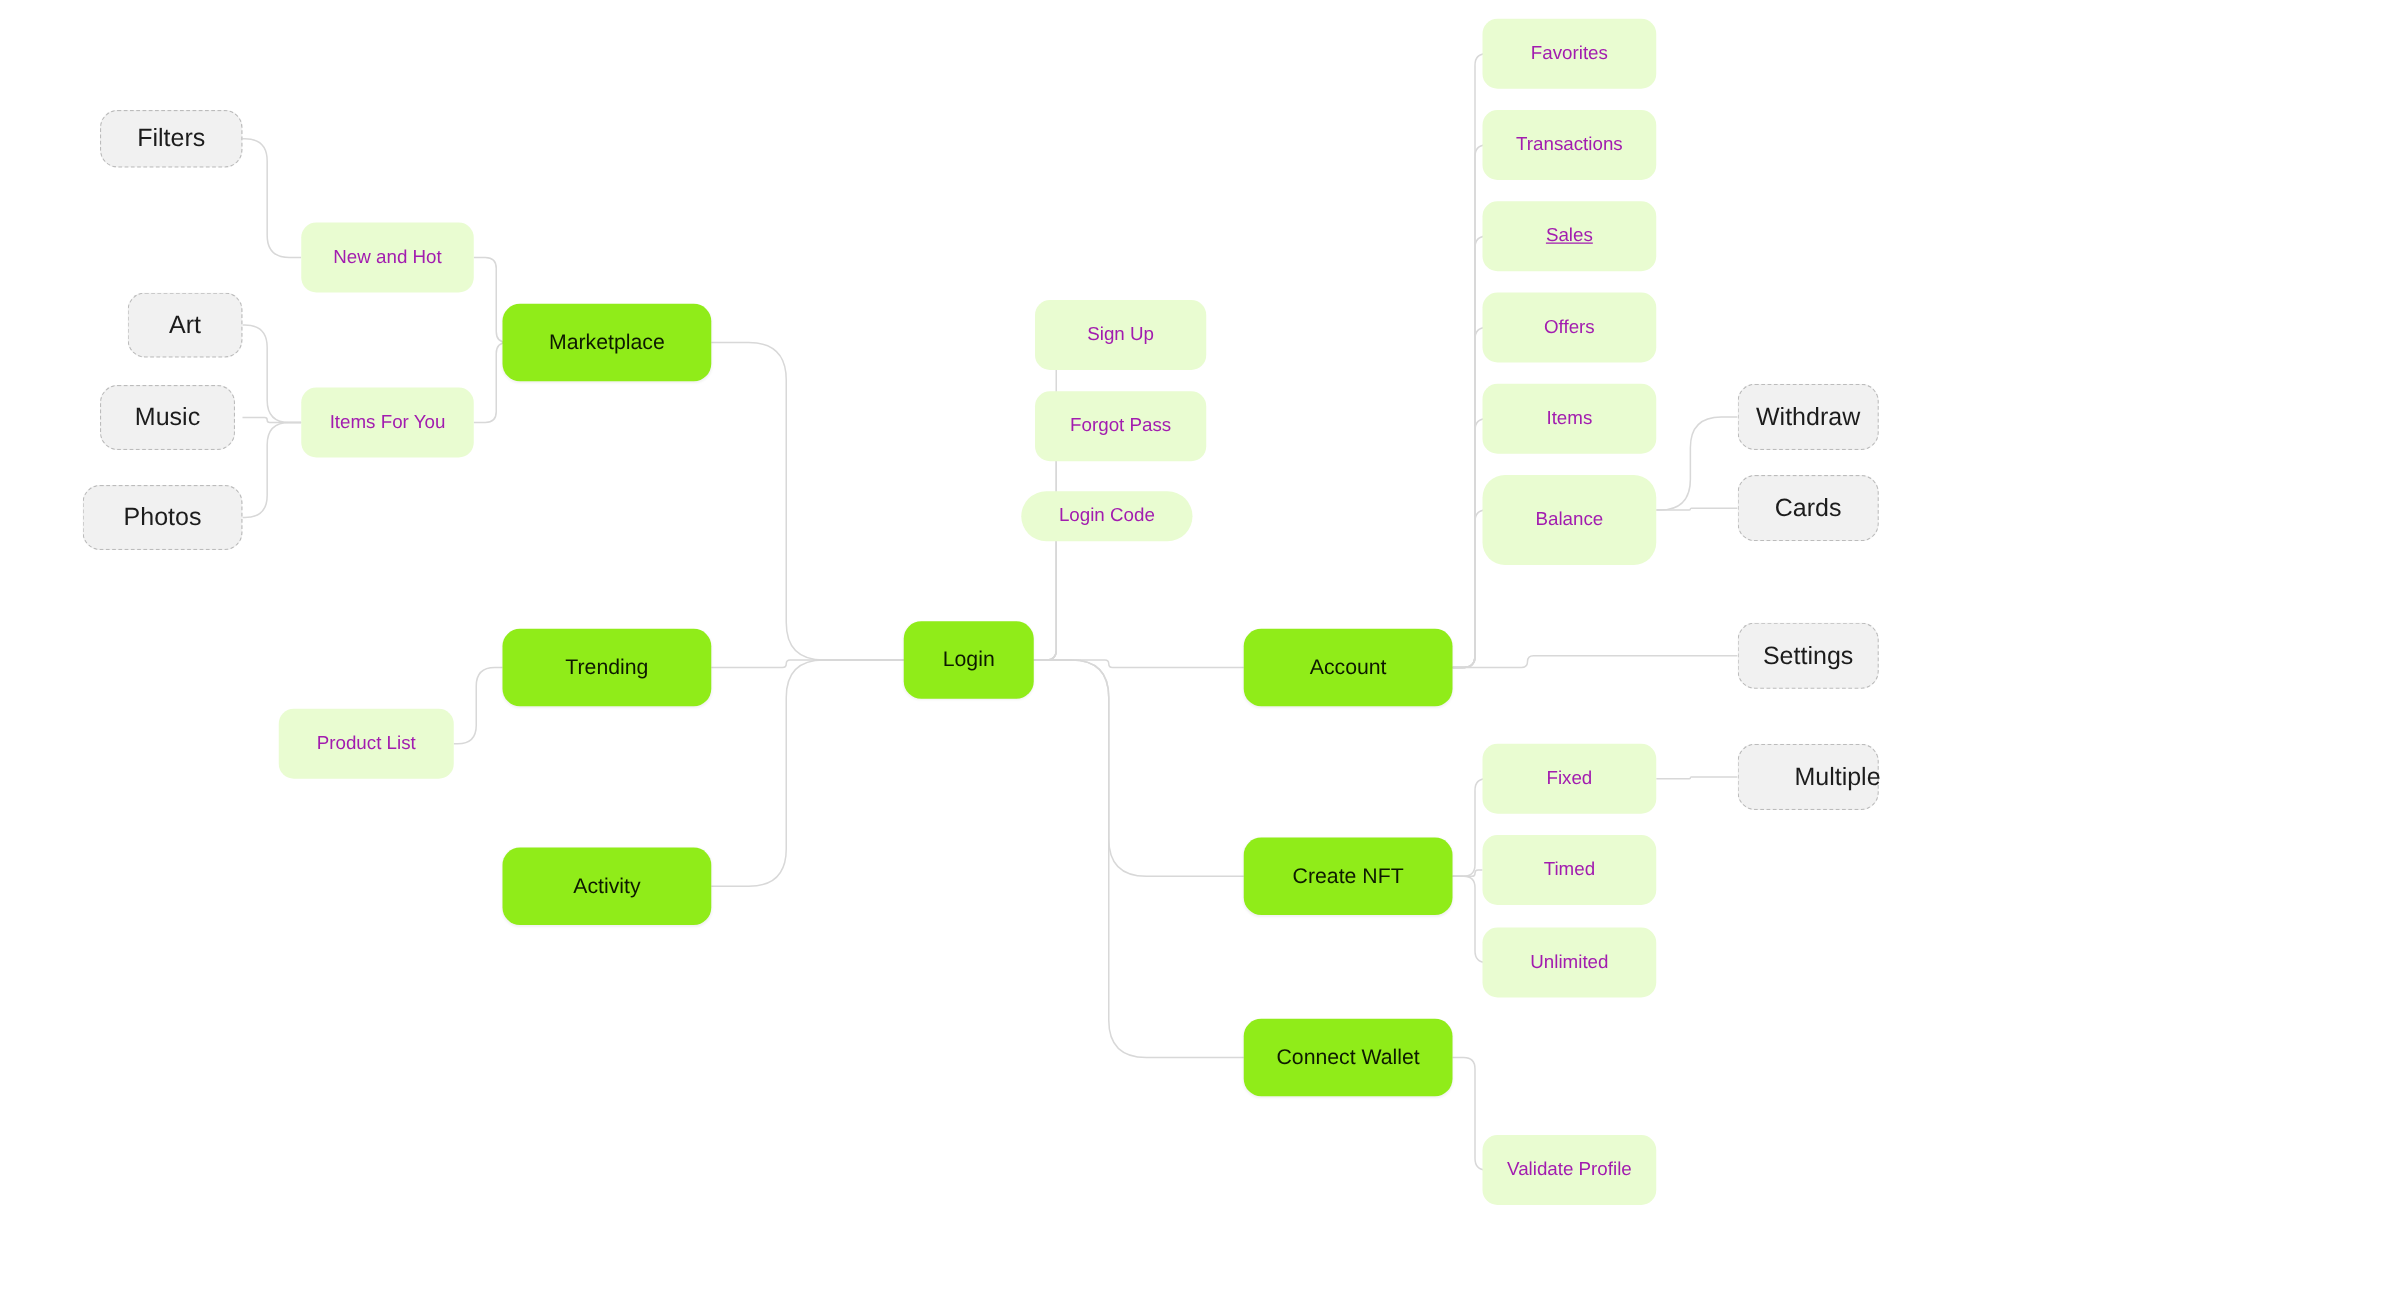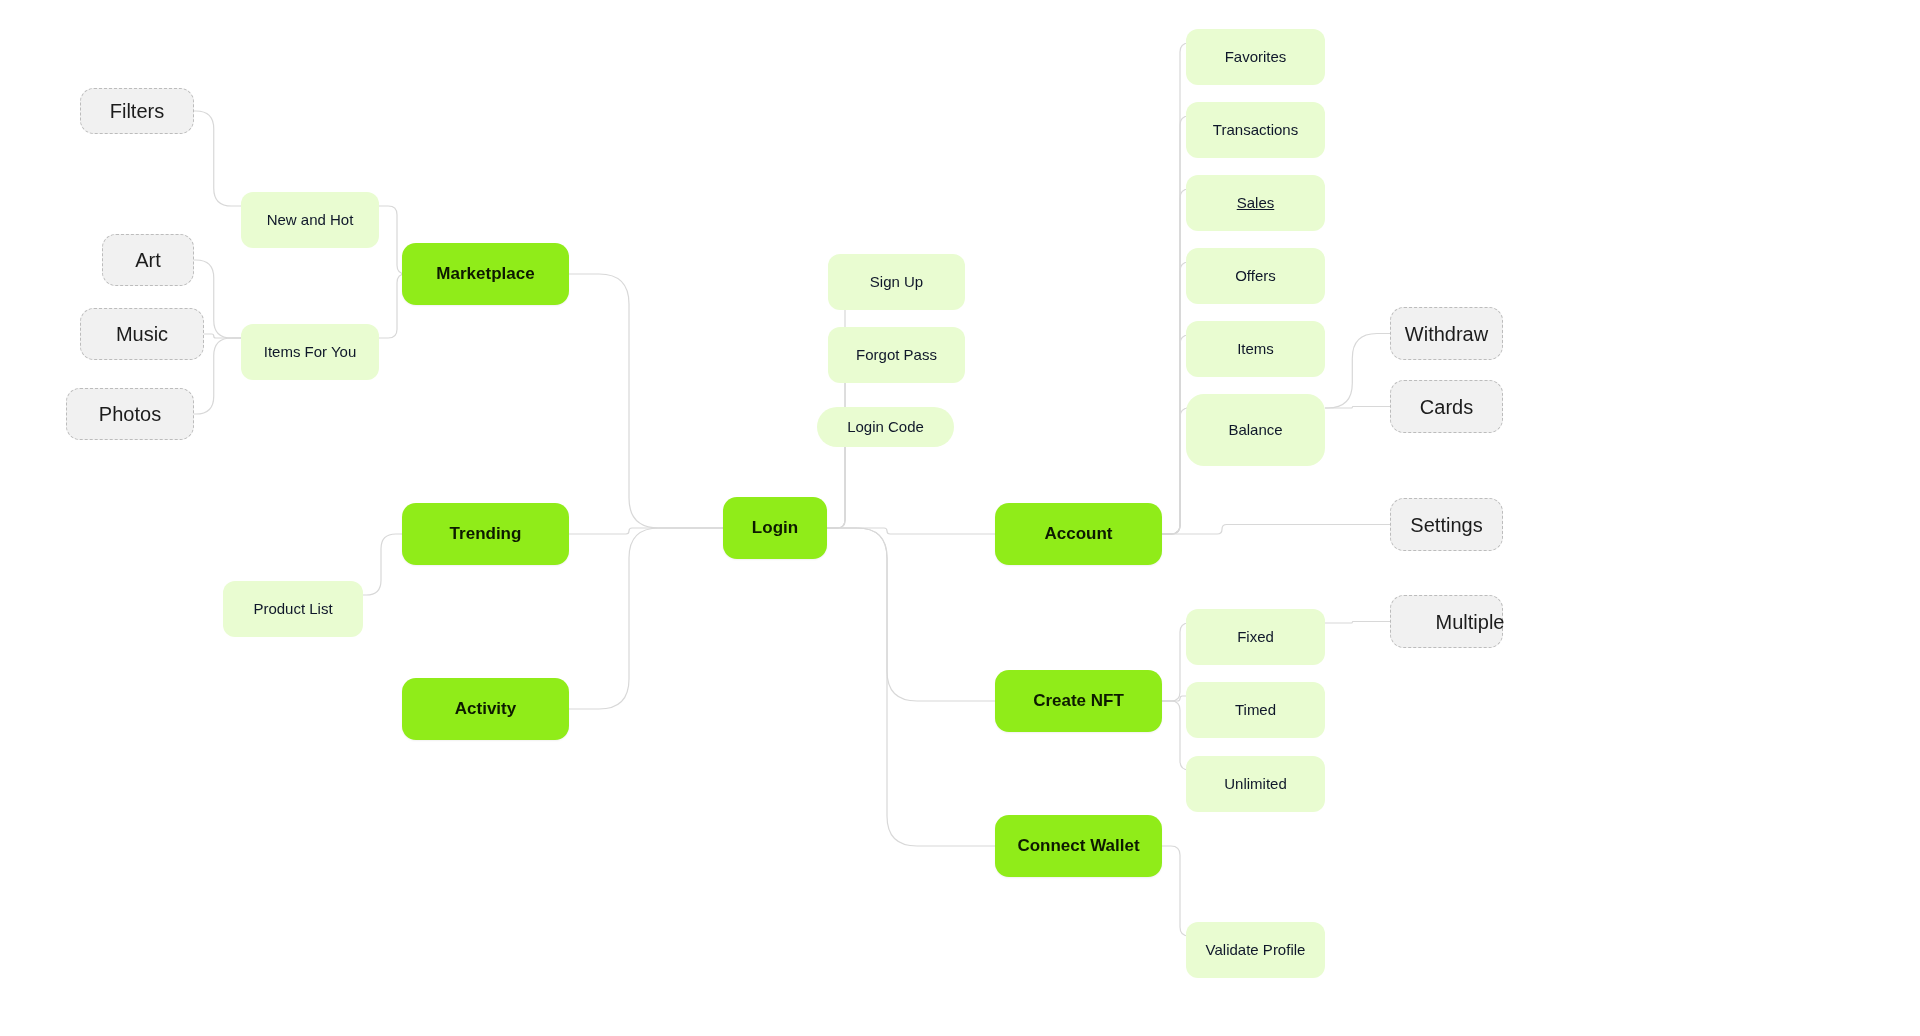--- a/index.html
+++ b/index.html
@@ -17,32 +17,31 @@
     align-items: center;
     justify-content: center;
     text-align: center;
     border-radius: 14px;
     line-height: 1.2;
     user-select: none;
   }
   .node-primary {
     background: #90ec19;
     color: #0d1a00;
-    font-weight: bold;
+    font-weight: normal;
     font-size: 17px;
     border-radius: 14px;
     box-shadow: 0 1px 2px rgba(0,0,0,0.06);
   }
   .node-secondary {
     background: #e9fcd1;
-    color: #0f172a;
+    color: #a21caf;
     font-weight: normal;
     font-size: 15px;
     border-radius: 12px;
-    margin-top: 14px;
   }
   .node-tertiary {
     background: #f1f1f1;
     color: #1c1c1c;
     font-weight: normal;
     font-size: 20px;
     border: 1.5px dashed #bcbcbc;
     border-radius: 14px;
   }
   .node-label { display: block; padding: 0 8px; }
@@ -82,21 +81,21 @@
       <path d="M 1162 701 L 1170.88 701 Q 1180 701 1180 710.12 L 1180 760.88 Q 1180 770 1189.12 770 L 1186 770" fill="none" stroke="#d8d8d8" stroke-width="1.2"></path>
       <path d="M 1325 623 L 1351.55 623 Q 1352.3 623 1352.3 622.25 L 1352.3 622.25 Q 1352.3 621.5 1353.05 621.5 L 1390 621.5" fill="none" stroke="#d8d8d8" stroke-width="1.2"></path>
       <path d="M 1162 846 L 1170.88 846 Q 1180 846 1180 855.12 L 1180 926.88 Q 1180 936 1189.12 936 L 1186 936" fill="none" stroke="#d8d8d8" stroke-width="1.2"></path>
     </svg>
 <div class="node node-tertiary" style="left: 80px; top: 88px; width: 114px; height: 46px;">
       <span class="node-label">Filters</span>
     </div>
     <div class="node node-tertiary" style="left: 102px; top: 234px; width: 92px; height: 52px;">
       <span class="node-label">Art</span>
     </div>
-    <div class="node node-tertiary" style="left: 80px; top: 308px; width: 124px; height: 52px;">
+    <div class="node node-tertiary" style="left: 80px; top: 308px; width: 108px; height: 52px;">
       <span class="node-label">Music</span>
     </div>
     <div class="node node-tertiary" style="left: 66px; top: 388px; width: 128px; height: 52px;">
       <span class="node-label">Photos</span>
     </div>
     <div class="node node-secondary" style="left: 241px; top: 178px; width: 138px; height: 56px;">
       <span class="node-label">New and Hot</span>
     </div>
     <div class="node node-secondary" style="left: 241px; top: 310px; width: 138px; height: 56px;">
       <span class="node-label">Items For You</span>

